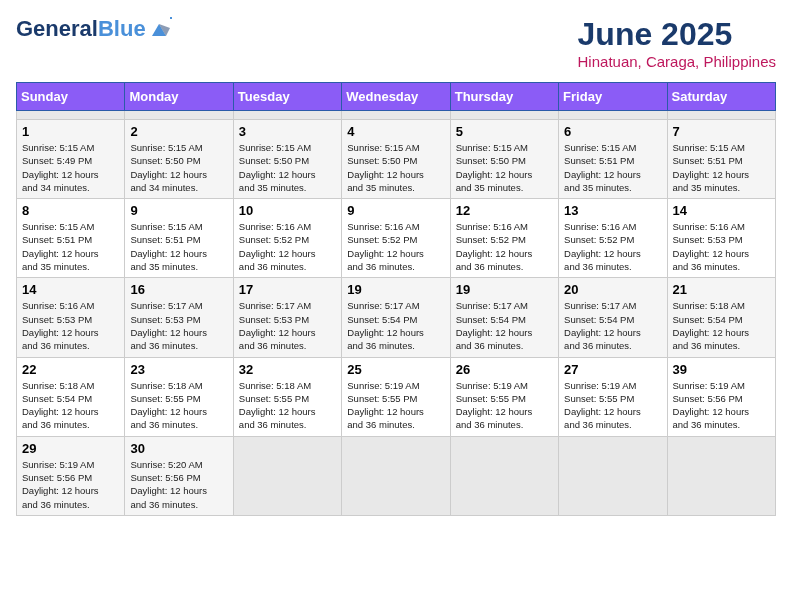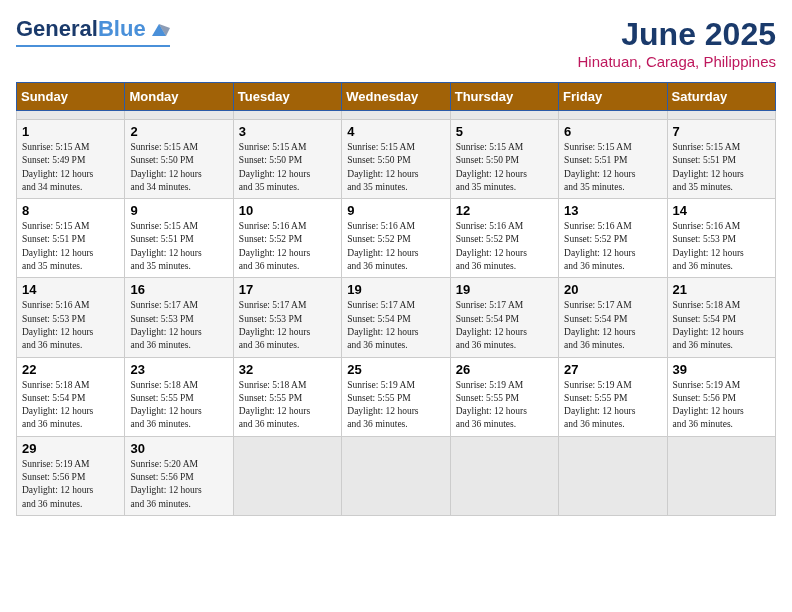--- a/index.html
+++ b/index.html
@@ -11,43 +11,42 @@
       padding: 16px;
     }
     .header-area {
       display: flex;
       justify-content: space-between;
       align-items: flex-start;
       margin-bottom: 12px;
     }
     .logo {
       display: flex;
-      flex-direction: column;
       align-items: flex-start;
     }
     .title-block {
-      text-align: right;
+      text-align: left;
     }
     .title-block h1 {
       font-size: 32px;
       font-weight: bold;
       color: #1a3a6b;
     }
     .title-block h2 {
       font-size: 15px;
       font-weight: normal;
       color: #be185d;
     }
     .calendar {
       width: 100%;
       border-collapse: collapse;
       font-size: 10.5px;
     }
     .calendar thead tr th {
-      background-color: #a16207;
+      background-color: #8b5cf6;
       color: #fff;
       padding: 6px 4px;
       text-align: left;
       font-size: 13px;
       font-weight: bold;
       border: 1px solid #2b5ba8;
     }
     .calendar tbody tr td {
       border: 1px solid #ccc;
       vertical-align: top;
@@ -66,21 +65,20 @@
       font-size: 13px;
       font-weight: bold;
       color: #000;
       display: block;
       margin-bottom: 2px;
     }
     .day-info {
       font-size: 9.5px;
       color: #222;
       line-height: 1.4;
-      font-family: Liberation Serif, serif;
     }
   </style>
 </head>
 <body>
 
 <div class="header-area">
   <div class="logo">
     <div style="display:flex;align-items:center;gap:0">
       <span style="font-size:22px;font-weight:bold;color:#1a3a6b;">General</span>
       <span style="font-size:22px;font-weight:bold;color:#4a90d9;">Blue</span>

